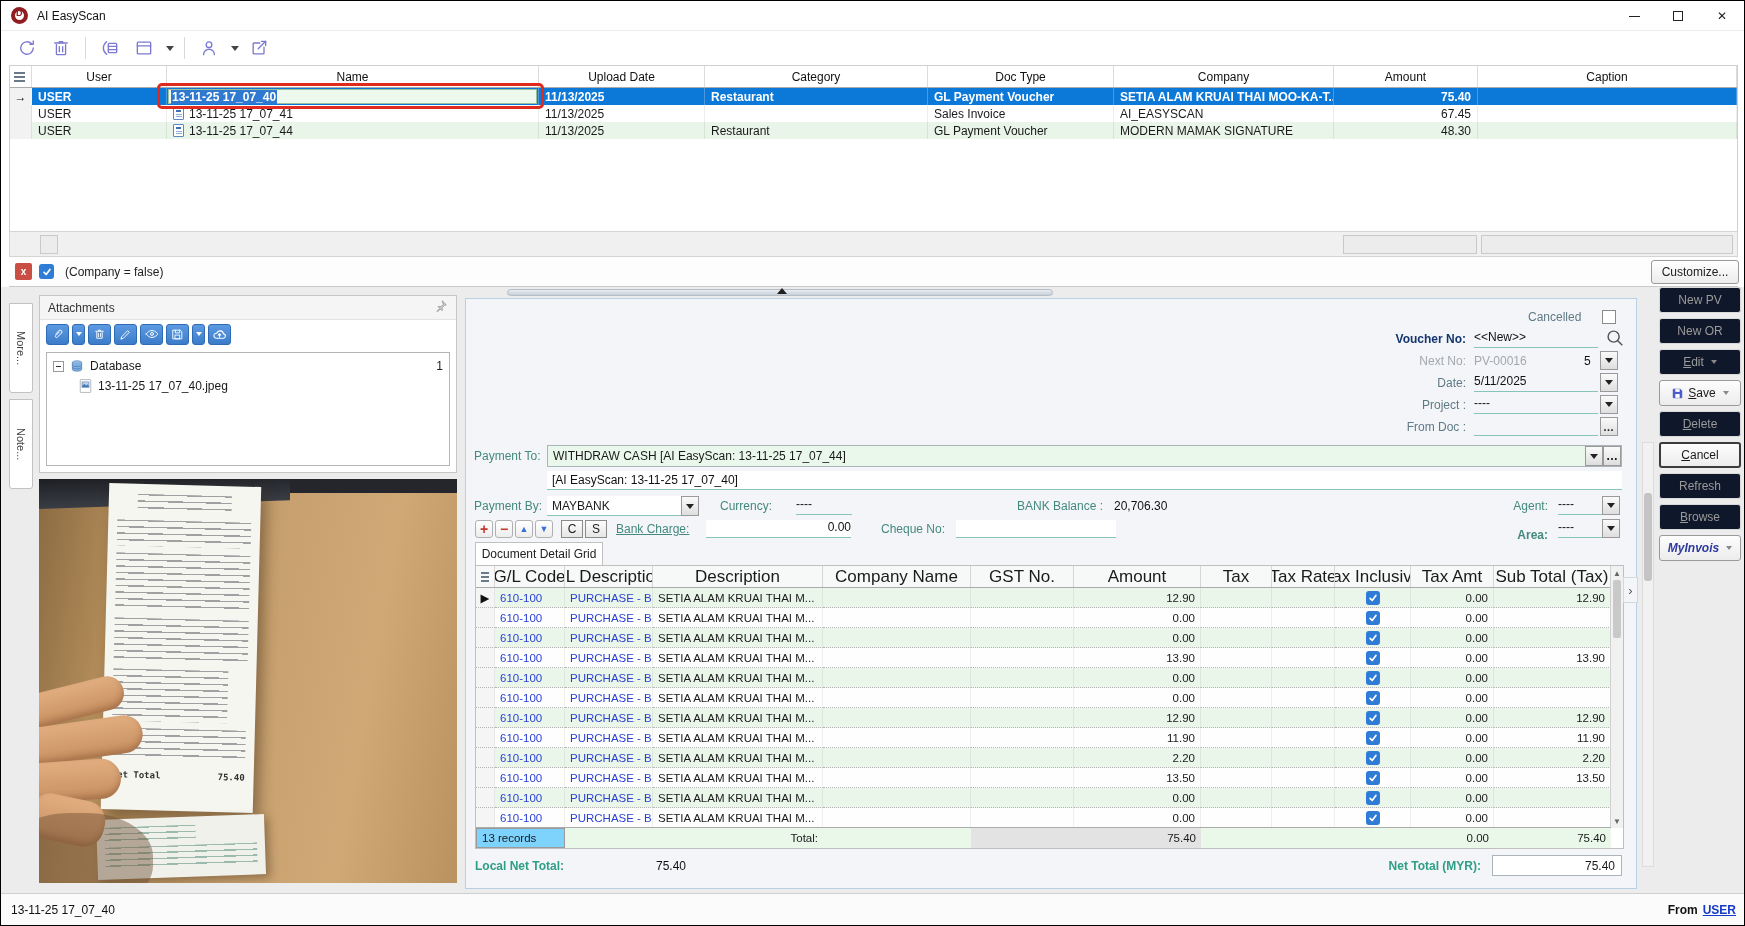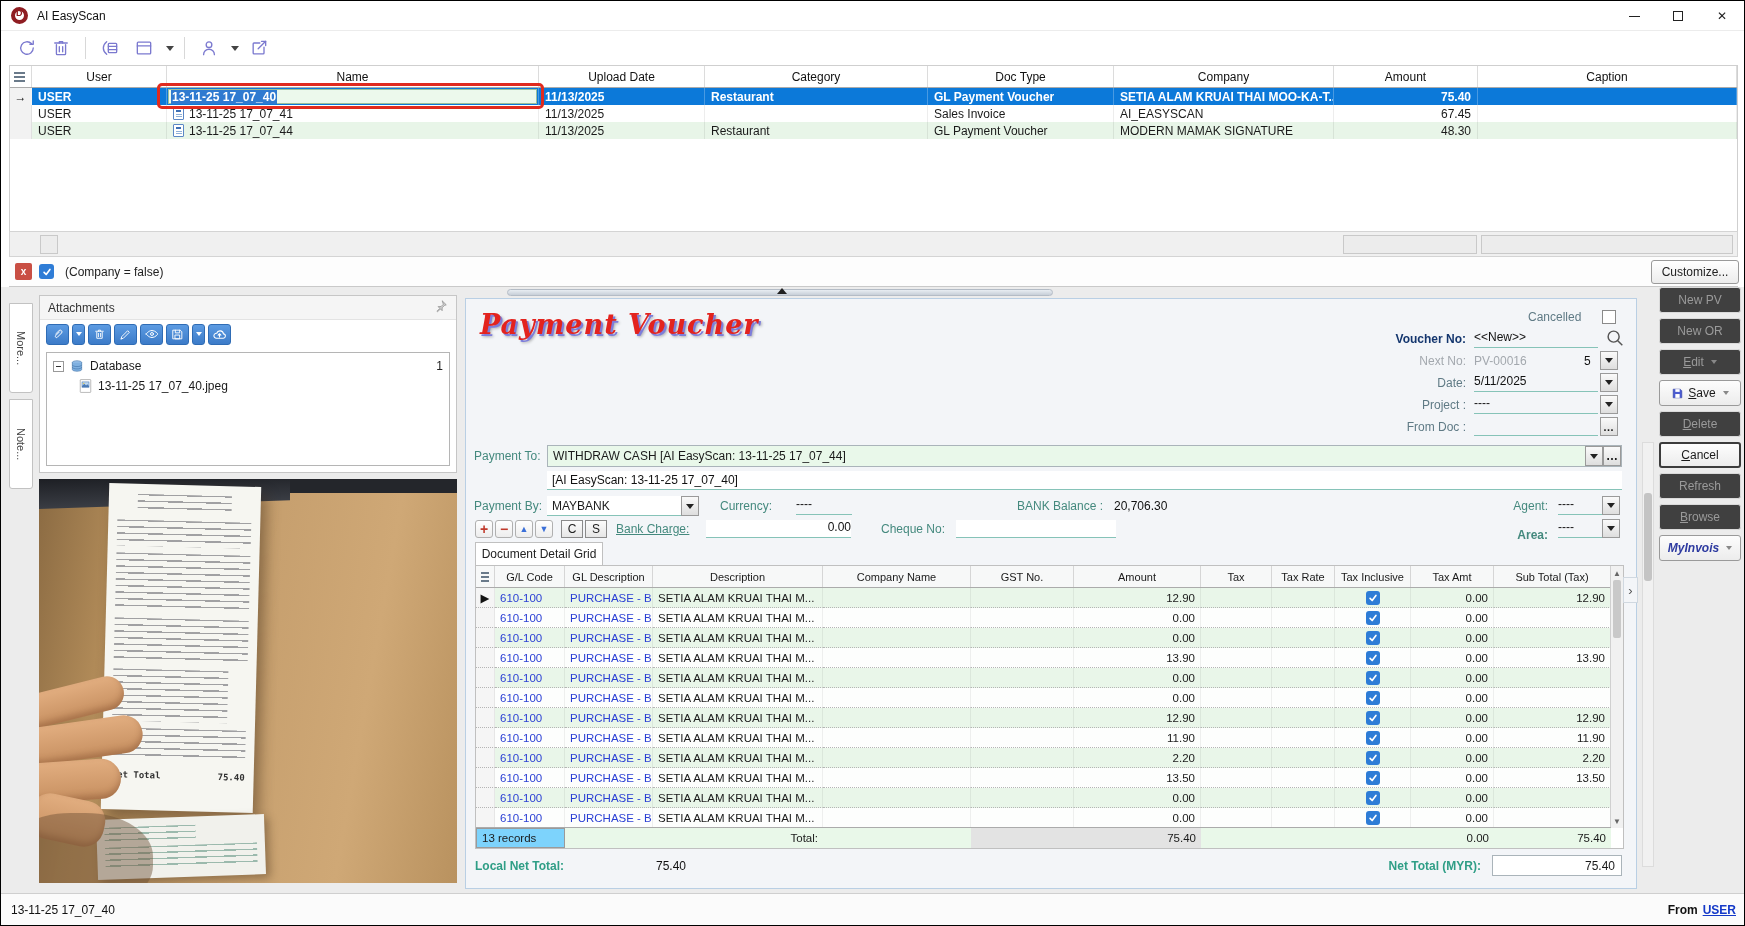--- a/index.html
+++ b/index.html
@@ -123,21 +123,21 @@
   #payby-combo { position:absolute; left:81px; top:197px; width:134px; height:20px; background:#fff; border-bottom:1px solid #86c3b8; display:flex; align-items:center; padding-left:5px; }
   #payby-dd { left:215px; top:197px; height:20px; }
   .sqbtn { position:absolute; width:18px; height:18px; border-radius:3px; border:1px solid #b0b0b0; background:linear-gradient(#ffffff,#ededed); display:flex; align-items:center; justify-content:center; font-weight:bold; }
   .sqbtn.red { color:#c0392b; font-size:14px; }
   .sqbtn.blue { color:#3a6fd8; font-size:9px; }
   .csbtn { position:absolute; width:22px; height:18px; border:1px solid #8a8a8a; background:linear-gradient(#fcfcfc,#e6e6e6); display:flex; align-items:center; justify-content:center; color:#222; }
   #dd-tab { position:absolute; left:9px; top:243px; width:128px; height:23px; background:#fff; border:1px solid #c0c0c0; border-bottom:none; display:flex; align-items:center; justify-content:center; color:#222; }
   
   #dgrid { position:absolute; left:9px; top:266px; width:1149px; height:284px; background:#fff; border:1px solid #c0c0c0; }
   .dg-head { display:grid; height:22px; border-bottom:1px solid #ababab; background:#f7f8f8; }
-  .dg-head .hcell { display:flex; align-items:center; justify-content:center; font-size:11px; border-right:1px solid #d6d6d6; overflow:hidden; white-space:nowrap; }
+  .dg-head .hcell { display:flex; align-items:center; justify-content:center; font-size:17px; border-right:1px solid #d6d6d6; overflow:hidden; white-space:nowrap; }
   .dg-row { display:grid; height:20px; background:#fdfefd; }
   .dg-row.alt { background:#e9f6e9; }
   .dg-row .cell { display:flex; align-items:center; padding:0 5px; border-right:1px solid rgba(0,0,0,0.06); border-bottom:1px dotted #b5b5b5; font-size:11.5px; white-space:nowrap; overflow:hidden; }
   .dg-row .cell.blue { color:#2a3fd4; }
   .dg-row .cell.num { justify-content:flex-end; }
   .dg-row .cell.ctr { justify-content:center; }
   .dg-row .cell.ind { justify-content:center; padding:0; color:#111; background:#f5f5f5; }
   #dg-total { position:absolute; left:0; bottom:0; width:1135px; display:grid; height:21px; background:#e9f8e9; border-top:1px solid #ababab; }
   #dg-total .cell { display:flex; align-items:center; padding:0 5px; font-size:11.5px; white-space:nowrap; }
   #dg-total .records { border:1px solid #9a9a9a; background:#7dd3fc; grid-column:1 / 3; }
@@ -148,21 +148,21 @@
   #dg-vscroll .arr.dn { position:absolute; bottom:0; width:100%; }
   
   #local-label { position:absolute; left:9px; top:560px; color:#2f9e86; font-weight:bold; }
   #local-val { position:absolute; left:190px; top:560px; color:#111; }
   #net-label { position:absolute; left:880px; top:560px; width:135px; text-align:right; color:#2f9e86; font-weight:bold; }
   #net-box { position:absolute; left:1026px; top:556px; width:130px; height:21px; background:#fff; border:1px solid #aab4ba; display:flex; align-items:center; justify-content:flex-end; padding-right:6px; }
 
   
   #actions { position:absolute; left:1658px; top:0; width:82px; }
   .act { position:absolute; left:0; width:82px; height:26px; border-radius:3px; display:flex; align-items:center; justify-content:center; gap:4px; font-size:12px; }
-  .act.disabled { background:#404040; border:1px solid #dadada; color:#9a9a9a; }
+  .act.disabled { background:#0f172a; border:1px solid #dadada; color:#9a9a9a; }
   .act.enabled { background:linear-gradient(#fdfdfd,#ececec); border:1px solid #9a9a9a; color:#1a1a1a; }
   .act.default { border:2px solid #3c3c3c; }
   .act .ak { display:inline-block; }
   .act .ak::first-letter { text-decoration:underline; }
   .act .dd { width:0; height:0; border-left:3.5px solid transparent; border-right:3.5px solid transparent; border-top:4px solid #888; margin-left:3px; }
   .act.logo { font-style:italic; font-weight:bold; color:#2d3aa0; }
   .floppy svg { display:block; }
   
   #panel-vscroll { position:absolute; left:1641px; top:155px; width:12px; height:425px; background:#f1f1f1; border:1px solid #dcdcdc; }
   #panel-vscroll .thumb { position:absolute; left:1px; top:50px; width:8px; height:88px; background:#c4c4c4; border-radius:3px; }
@@ -426,21 +426,20 @@
       <div class="finger" id="f2"></div>
       <div class="finger" id="f3"></div>
       <div class="finger" id="f4"></div>
       <div id="arm"></div>
     </div>
 
     <div id="grip"></div>
     <div id="gripcaret"></div>
 
     <div id="form">
-      <div id="pv-title">Payment Voucher</div>
 
       <div class="flabel" style="left:1062px; top:11px;">Cancelled</div>
       <div id="cancel-cb"></div>
 
       <div class="flabel bold rlabel" style="left:910px; top:33px; width:90px;">Voucher No:</div>
       <div class="fval uline" style="left:1008px; top:31px; width:124px; height:18px;">&lt;&lt;New&gt;&gt;</div>
       <div id="mag">
         <svg width="22" height="22" viewBox="0 0 24 24">
             <circle cx="10.5" cy="10.5" r="6"></circle>
             <path d="M15 15l5 5"></path>

